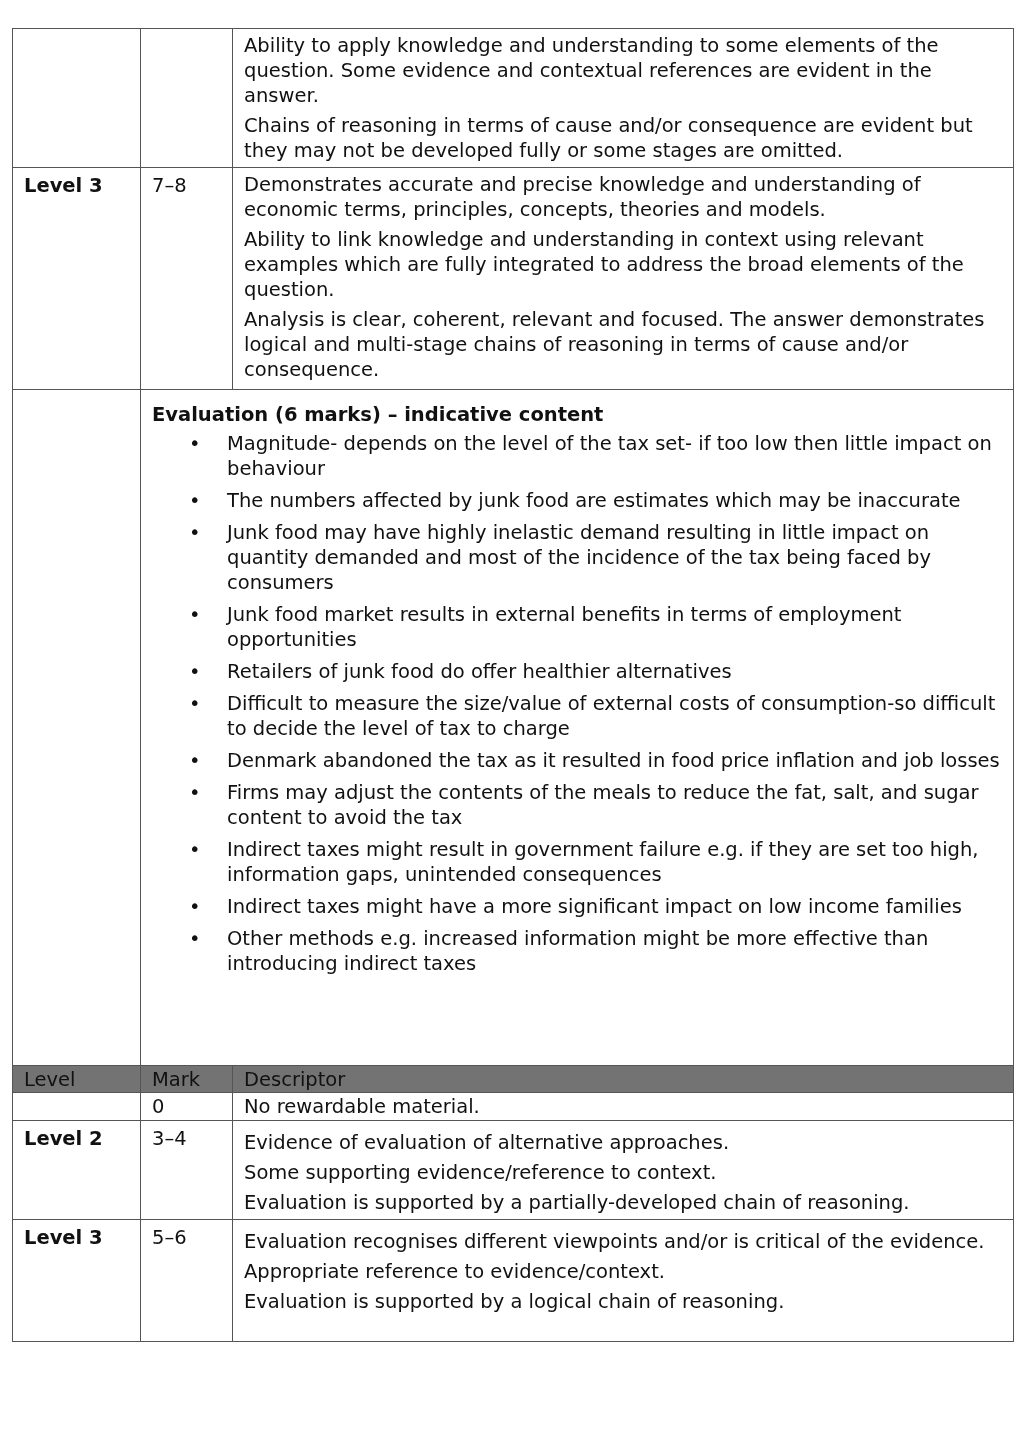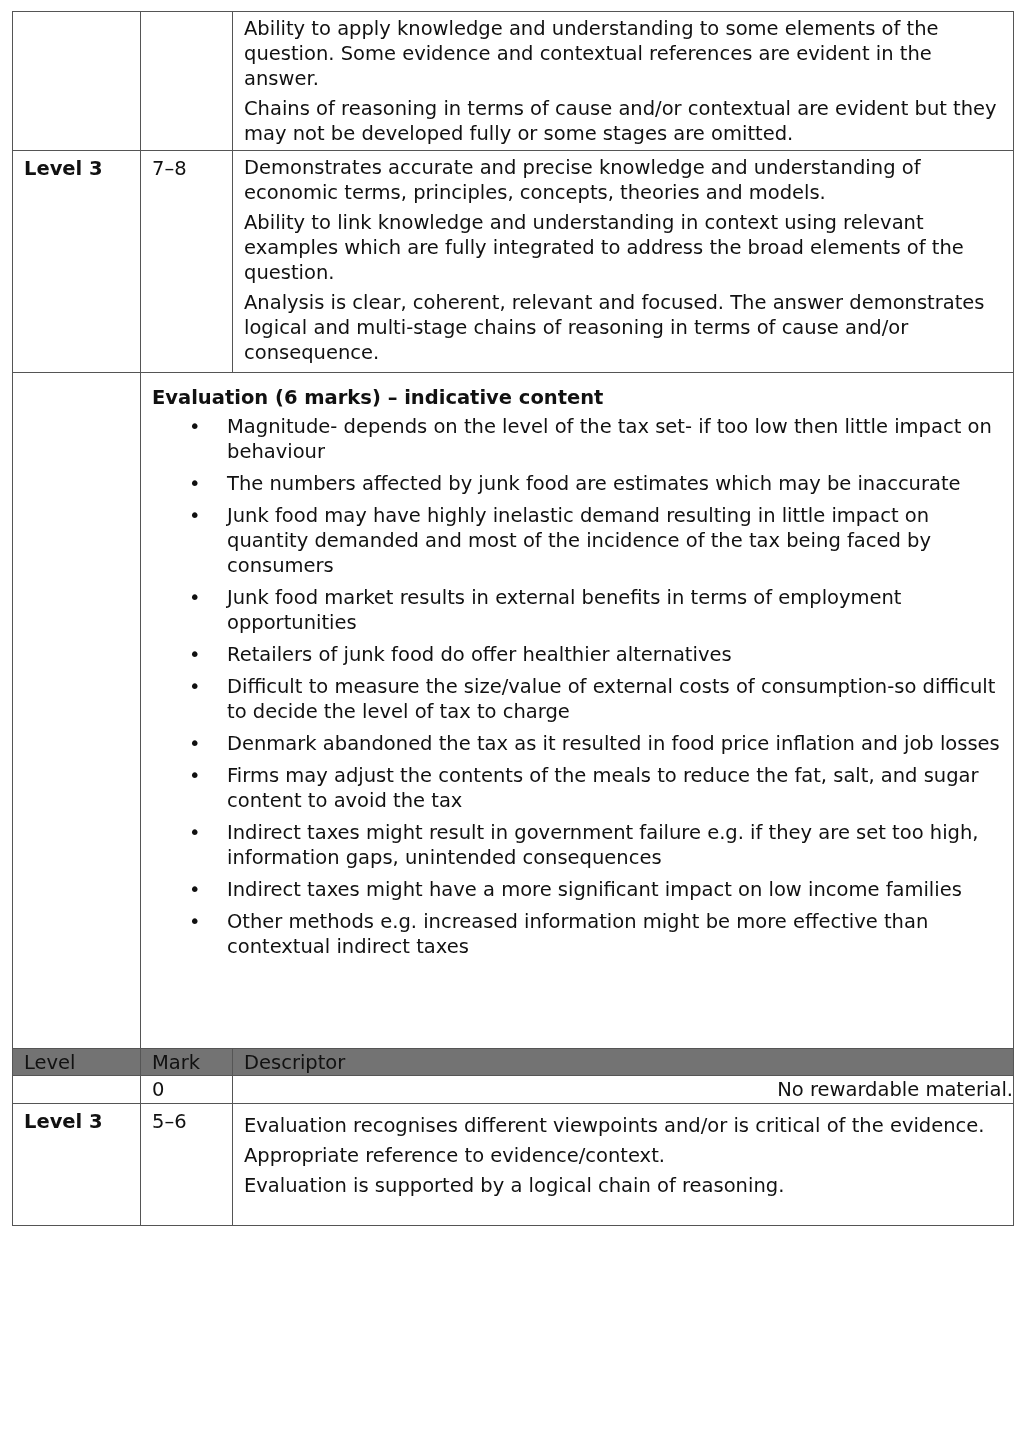--- a/index.html
+++ b/index.html
@@ -1,21 +1,21 @@
 <!DOCTYPE html>
 <html><head>
 <meta charset="utf-8">
 <style>
   html, body { margin: 0; padding: 0; background: #ffffff; }
   body {
     width: 1030px; height: 1442px; position: relative; overflow: hidden;
     font-family: "DejaVu Sans", sans-serif; color: #111; font-size: 19.5px;
   }
   .tbl {
-    position: absolute; left: 12px; top: 11px; width: 1002px;
+    position: absolute; left: 12px; top: 28px; width: 1002px;
     border-collapse: collapse; table-layout: fixed;
   }
   .tbl td {
     border: 1.4px solid #555; vertical-align: top; padding: 0;
   }
   .lvl { font-weight: bold; padding: 6px 0 0 11px !important; line-height: 24px; margin-left: 28px; }
   .mk { padding: 6px 0 0 11px !important; line-height: 24px; }
   .desc { padding: 4px 10px 4px 11px !important; }
   .desc p { margin: 0 0 5px 0; line-height: 25px; }
   .desc p:last-child { margin-bottom: 0; }
@@ -37,21 +37,21 @@
     <col style="width:92px">
     <col>
   </colgroup>
   <tbody>
 
     <tr style="height:139px">
       <td class="lvl"></td>
       <td class="mk"></td>
       <td class="desc row-top">
         <p>Ability to apply knowledge and understanding to some elements of the question. Some evidence and contextual references are evident in the answer.</p>
-        <p>Chains of reasoning in terms of cause and/or contextual are evident but they may not be developed fully or some stages are omitted.</p>
+        <p>Chains of reasoning in terms of cause and/or consequence are evident but they may not be developed fully or some stages are omitted.</p>
       </td>
     </tr>
 
     <tr style="height:222px">
       <td class="lvl">Level 3</td>
       <td class="mk">7–8</td>
       <td class="desc">
         <p>Demonstrates accurate and precise knowledge and understanding of economic terms, principles, concepts, theories and models.</p>
         <p>Ability to link knowledge and understanding in context using relevant examples which are fully integrated to address the broad elements of the question.</p>
         <p>Analysis is clear, coherent, relevant and focused. The answer demonstrates logical and multi-stage chains of reasoning in terms of cause and/or consequence.</p>
@@ -66,38 +66,47 @@
           <li><span class="bul">•</span><span>Magnitude- depends on the level of the tax set- if too low then little impact on behaviour</span></li>
           <li><span class="bul">•</span><span>The numbers affected by junk food are estimates which may be inaccurate</span></li>
           <li><span class="bul">•</span><span>Junk food may have highly inelastic demand resulting in little impact on quantity demanded and most of the incidence of the tax being faced by consumers</span></li>
           <li><span class="bul">•</span><span>Junk food market results in external benefits in terms of employment opportunities</span></li>
           <li><span class="bul">•</span><span>Retailers of junk food do offer healthier alternatives</span></li>
           <li><span class="bul">•</span><span>Difficult to measure the size/value of external costs of consumption-so difficult to decide the level of tax to charge</span></li>
           <li><span class="bul">•</span><span>Denmark abandoned the tax as it resulted in food price inflation and job losses</span></li>
           <li><span class="bul">•</span><span>Firms may adjust the contents of the meals to reduce the fat, salt, and sugar content to avoid the tax</span></li>
           <li><span class="bul">•</span><span>Indirect taxes might result in government failure e.g. if they are set too high, information gaps, unintended consequences</span></li>
           <li><span class="bul">•</span><span>Indirect taxes might have a more significant impact on low income families</span></li>
-          <li><span class="bul">•</span><span>Other methods e.g. increased information might be more effective than contextual indirect taxes</span></li>
+          <li><span class="bul">•</span><span>Other methods e.g. increased information might be more effective than introducing indirect taxes</span></li>
         </ul>
       </td>
     </tr>
 
     <tr class="hdr">
       <td>Level</td>
       <td>Mark</td>
       <td class="h3">Descriptor</td>
     </tr>
 
     <tr style="height:28px">
       <td style="padding:2px 0 0 11px; line-height:24px;"></td>
       <td style="padding:2px 0 0 11px; line-height:24px;">0</td>
-      <td style="padding:2px 0 0 11px; line-height:24px;text-align:right;">No rewardable material.</td>
+      <td style="padding:2px 0 0 11px; line-height:24px;">No rewardable material.</td>
     </tr>
 
 
+    <tr style="height:97px">
+      <td class="lvl">Level 2</td>
+      <td class="mk">3–4</td>
+      <td class="desc" style="padding-top:9px !important;">
+        <p>Evidence of evaluation of alternative approaches.</p>
+        <p>Some supporting evidence/reference to context.</p>
+        <p>Evaluation is supported by a partially-developed chain of reasoning.</p>
+      </td>
+    </tr>
 
     <tr style="height:122px">
       <td class="lvl">Level 3</td>
       <td class="mk">5–6</td>
       <td class="desc" style="padding-top:9px !important;">
         <p>Evaluation recognises different viewpoints and/or is critical of the evidence.</p>
         <p>Appropriate reference to evidence/context.</p>
         <p>Evaluation is supported by a logical chain of reasoning.</p>
       </td>
     </tr>

